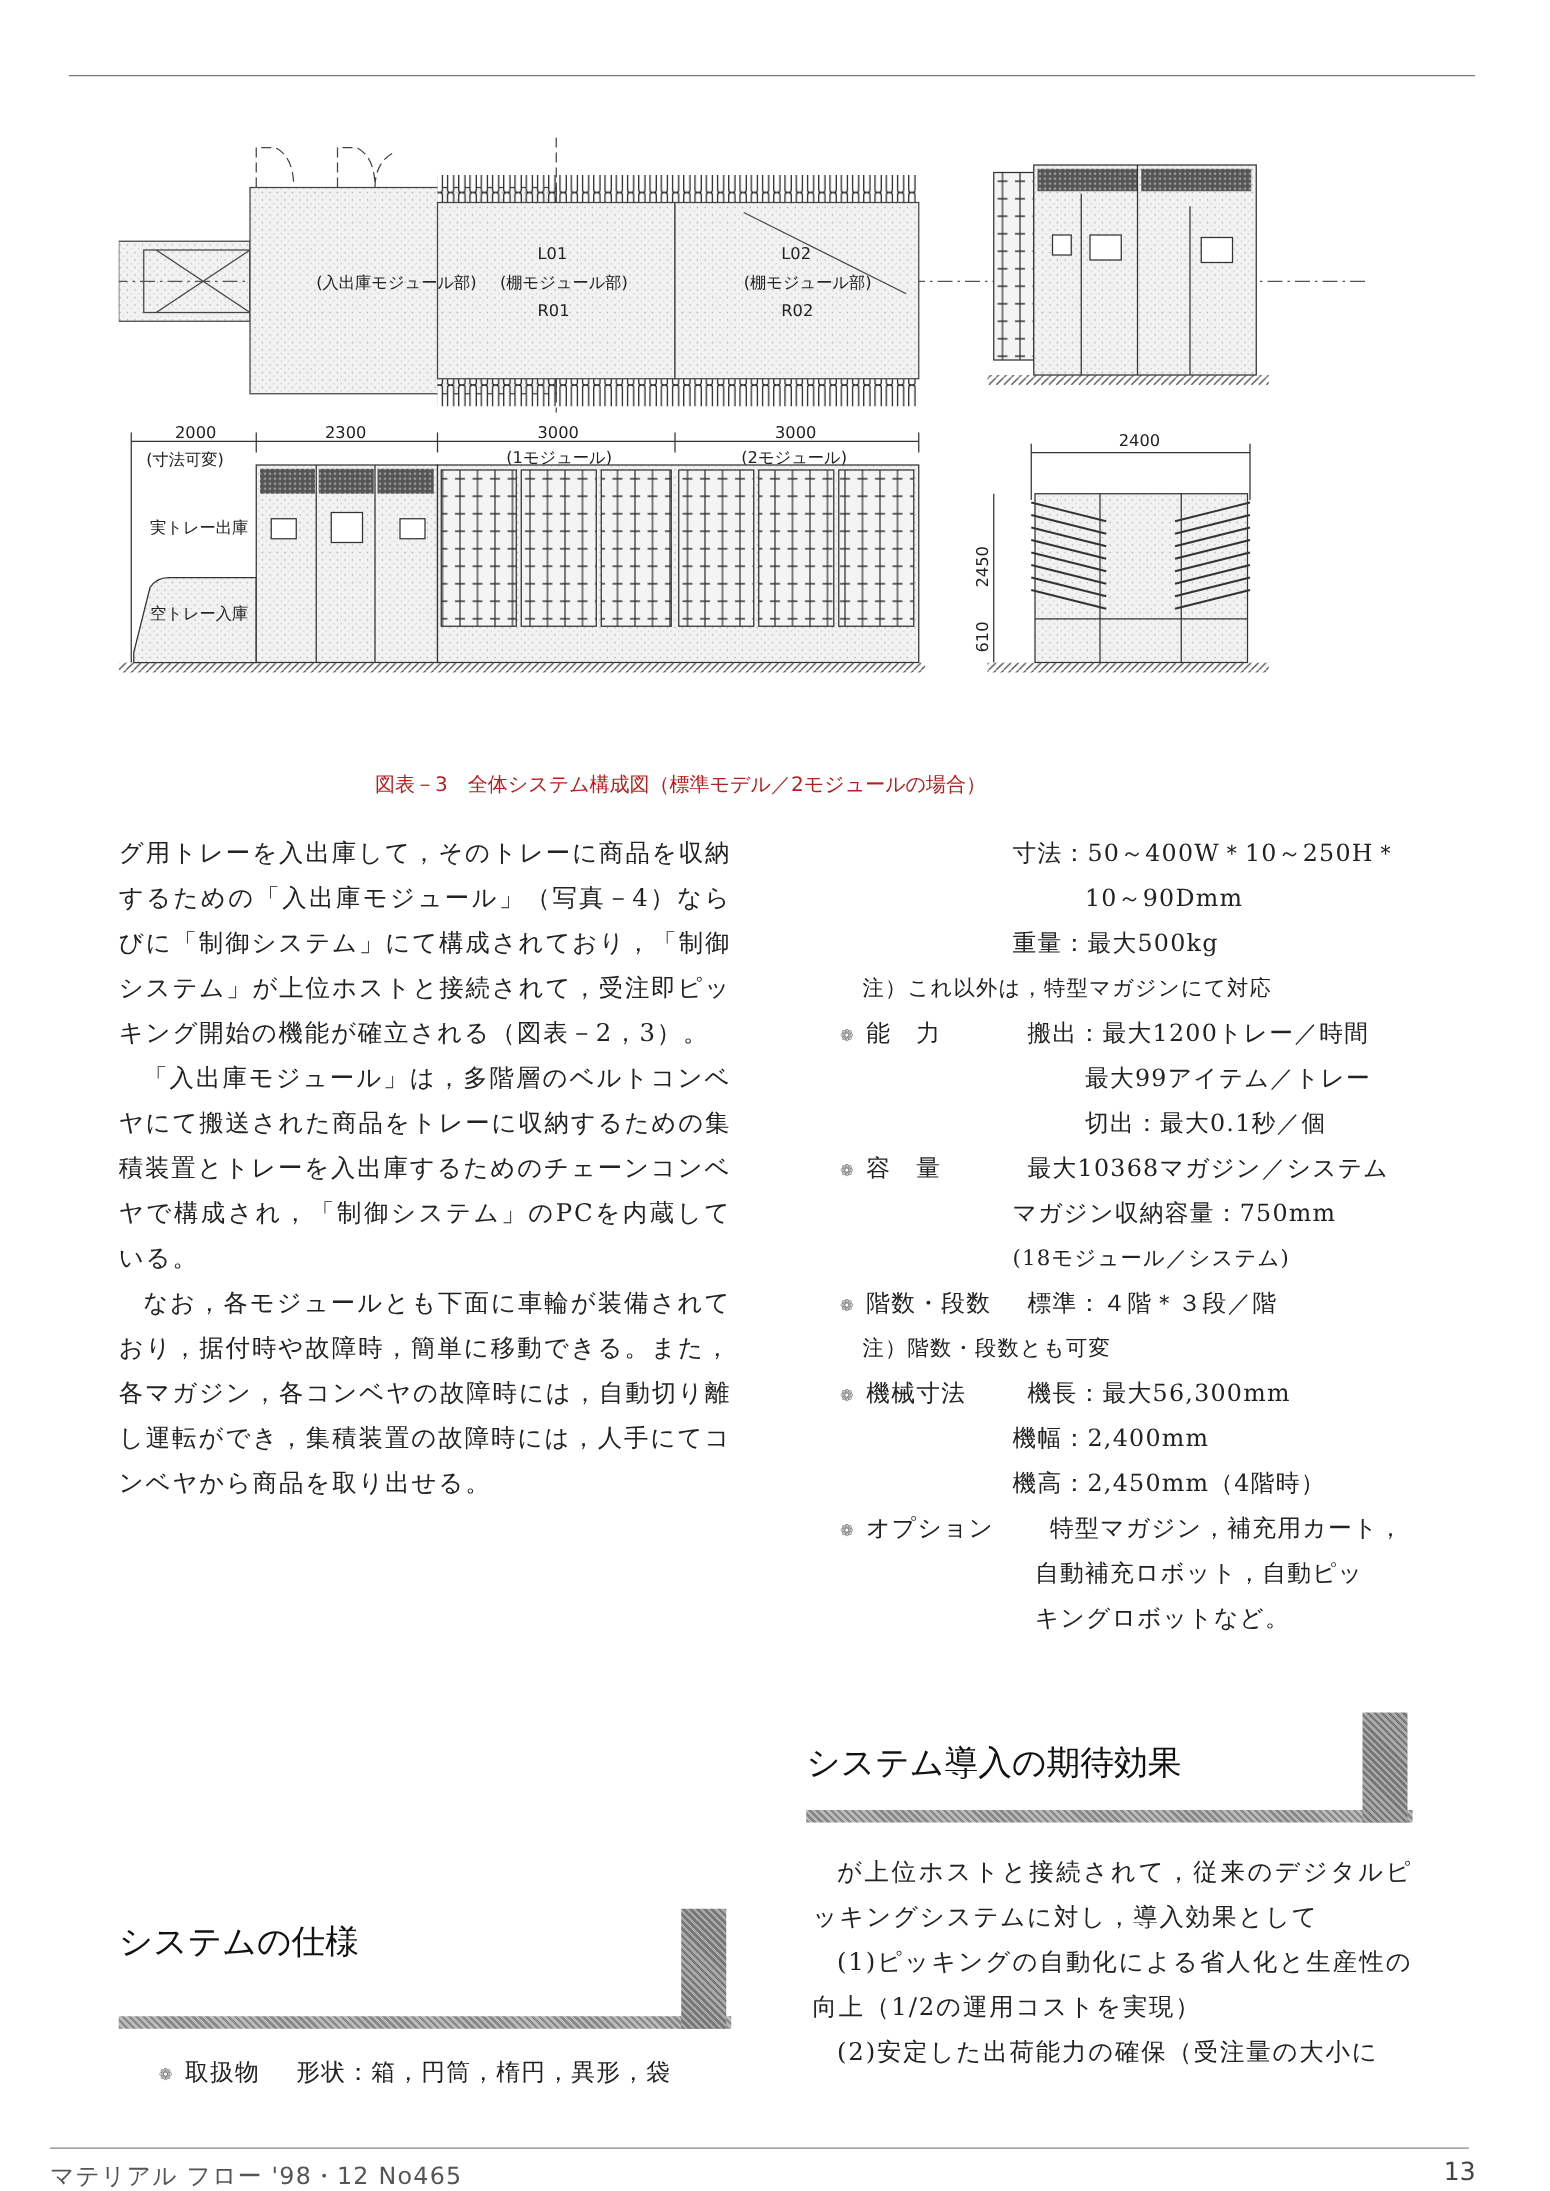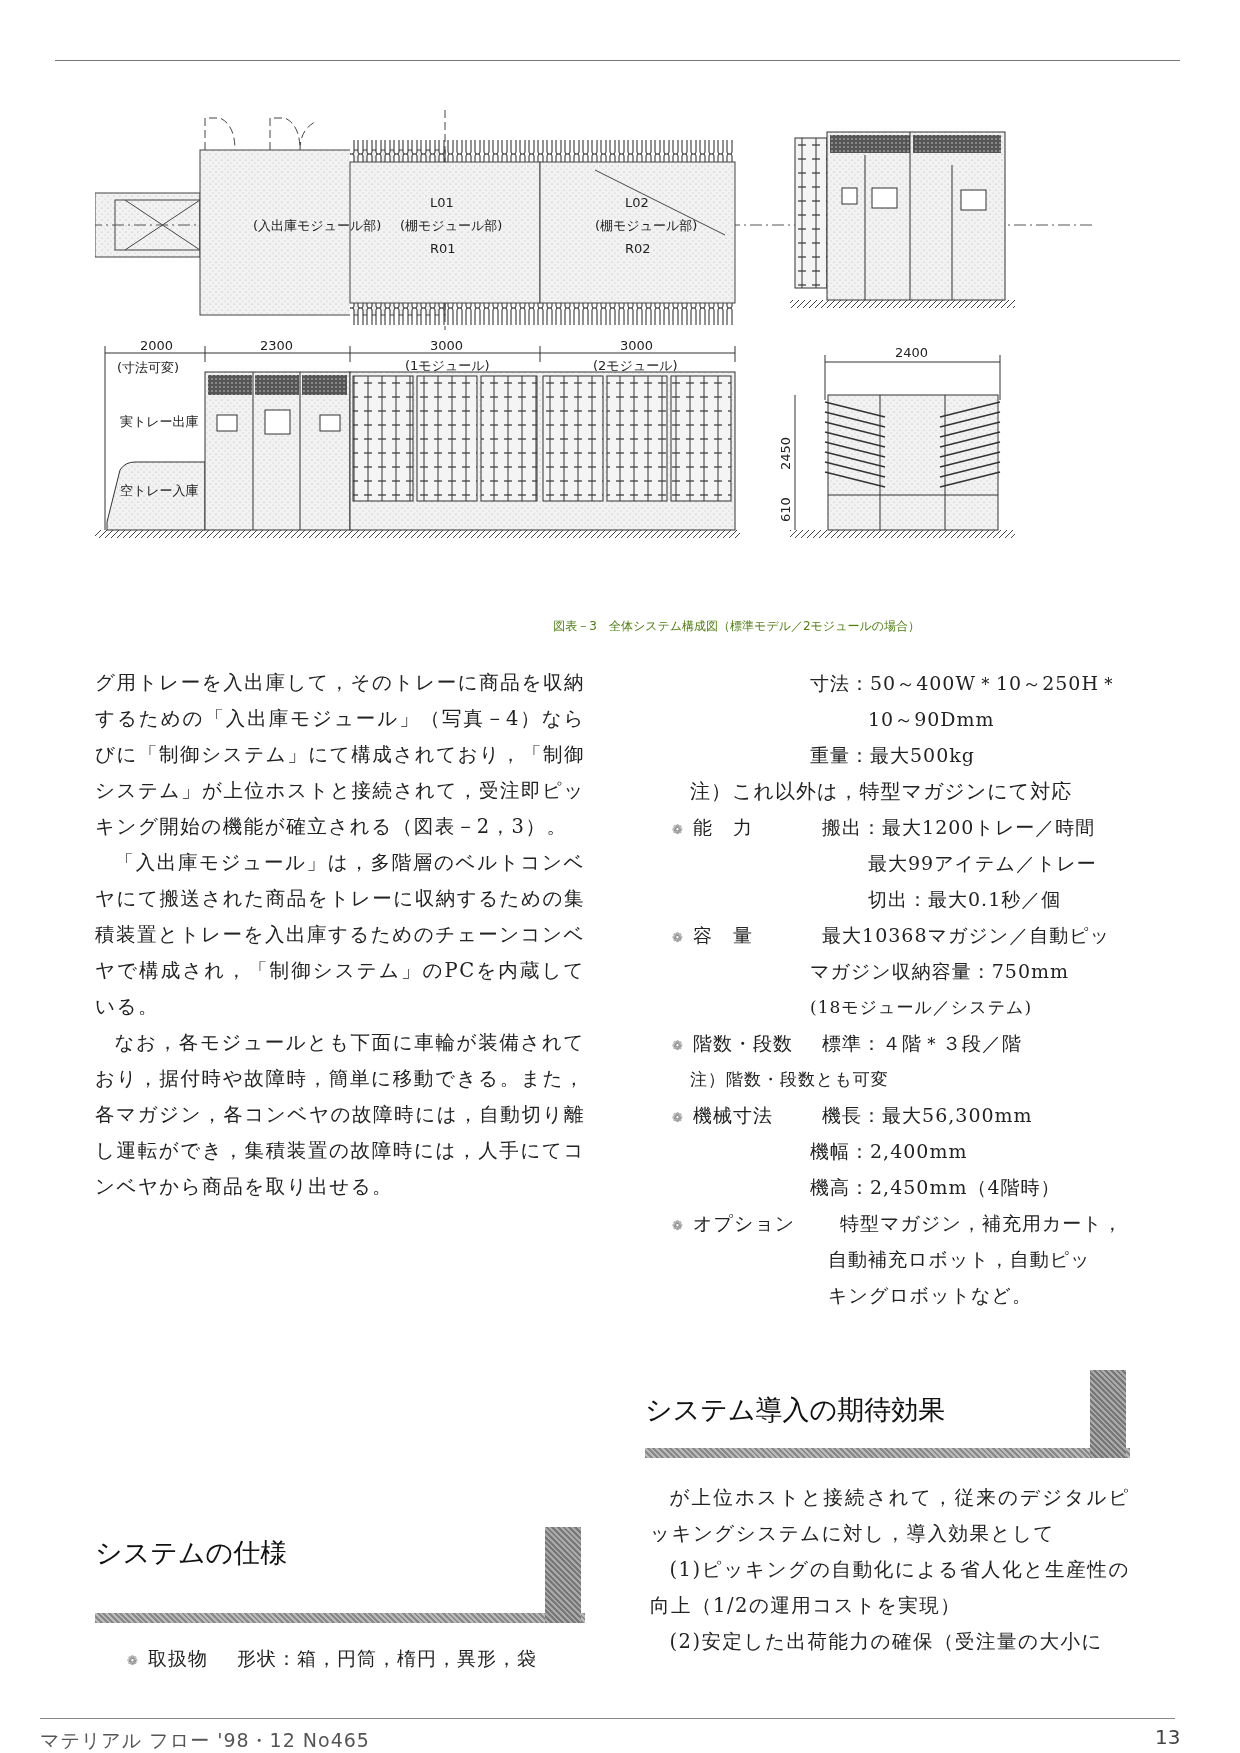--- a/index.html
+++ b/index.html
@@ -3,21 +3,21 @@
 <meta charset="utf-8">
 <style>
   html,body{margin:0;padding:0;background:#fff;}
   body{width:1240px;height:1753px;position:relative;overflow:hidden;color:#222;font-family:"DejaVu Serif","Liberation Serif",serif;}
   .abs{position:absolute;}
   .rule-top{left:55px;top:60px;width:1125px;height:0;border-top:1.5px solid #777;}
   .rule-bot{left:40px;top:1718px;width:1135px;height:0;border-top:1.5px solid #888;}
   .footer-left{left:40px;top:1728px;font-family:"DejaVu Sans","Liberation Sans",sans-serif;font-size:19px;color:#555;letter-spacing:1px;}
   .footer-right{left:1155px;top:1725px;font-family:"DejaVu Sans","Liberation Sans",sans-serif;font-size:20px;color:#444;}
   .figure{left:95px;top:110px;width:1025px;height:500px;}
-  .caption{left:300px;top:618px;width:620px;text-align:right;font-family:"DejaVu Sans","Liberation Sans",sans-serif;font-size:12px;color:#4d7c0f;}
+  .caption{left:300px;top:618px;width:620px;text-align:left;font-family:"DejaVu Sans","Liberation Sans",sans-serif;font-size:16px;color:#b91c1c;}
   .col-left{left:95px;top:665px;width:490px;}
   .para{font-size:19.5px;line-height:36px;letter-spacing:1.5px;margin:0;text-align:justify;}
   .indent{text-indent:1em;}
   .section{position:absolute;}
   .section .title{font-family:"DejaVu Sans","Liberation Sans",sans-serif;font-size:27px;color:#111;}
   .section .bar-h{position:absolute;height:10px;background:repeating-linear-gradient(45deg,#888 0 2px,#bbb 2px 4px);}
   .section .bar-v{position:absolute;width:36px;background:repeating-linear-gradient(45deg,#777 0 2px,#aaa 2px 4px);}
   .spec{font-size:19px;line-height:36px;letter-spacing:1px;position:relative;white-space:nowrap;}
   .bullet{display:inline-block;width:16px;height:16px;font-size:13px;color:#777;text-align:center;}
   svg text{font-family:"DejaVu Sans","Liberation Sans",sans-serif;}
@@ -177,34 +177,34 @@
 <div class="abs spec" style="left:125px;top:1640px;">
   <span class="bullet">❁</span>
   <span>取扱物</span>
   <span style="margin-left:22px;">形状：箱，円筒，楕円，異形，袋</span>
 </div>
 
 <div class="abs" style="left:650px;top:665px;width:480px;">
   <div class="spec" style="padding-left:160px;">寸法：50～400W＊10～250H＊</div>
   <div class="spec" style="padding-left:218px;">10～90Dmm</div>
   <div class="spec" style="padding-left:160px;">重量：最大500kg</div>
-  <div class="spec" style="padding-left:40px;font-size:20px;">注）これ以外は，特型マガジンにて対応</div>
+  <div class="spec" style="padding-left:40px;font-size:17px;">注）これ以外は，特型マガジンにて対応</div>
 
   <div class="spec" style="padding-left:20px;">
     <span class="bullet">❁</span>
     <span style="display:inline-block;width:122px;">能　力</span>
     <span>搬出：最大1200トレー／時間</span>
   </div>
   <div class="spec" style="padding-left:218px;">最大99アイテム／トレー</div>
   <div class="spec" style="padding-left:218px;">切出：最大0.1秒／個</div>
 
   <div class="spec" style="padding-left:20px;">
     <span class="bullet">❁</span>
     <span style="display:inline-block;width:122px;">容　量</span>
-    <span>最大10368マガジン／自動ピッ</span>
+    <span>最大10368マガジン／システム</span>
   </div>
   <div class="spec" style="padding-left:160px;">マガジン収納容量：750mm</div>
   <div class="spec" style="padding-left:160px;font-size:17px;">(18モジュール／システム)</div>
 
   <div class="spec" style="padding-left:20px;">
     <span class="bullet">❁</span>
     <span style="display:inline-block;width:122px;">階数・段数</span>
     <span>標準：４階＊３段／階</span>
   </div>
   <div class="spec" style="padding-left:40px;font-size:17px;">注）階数・段数とも可変</div>

